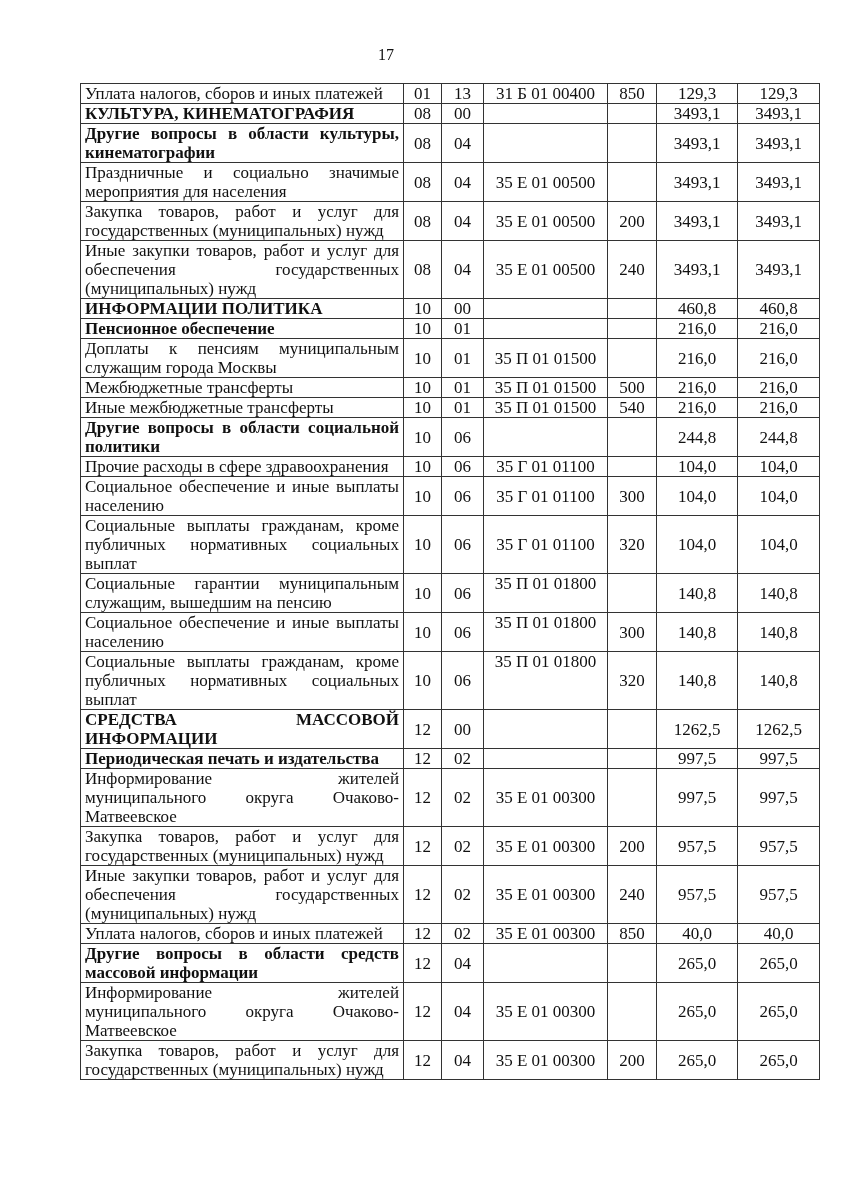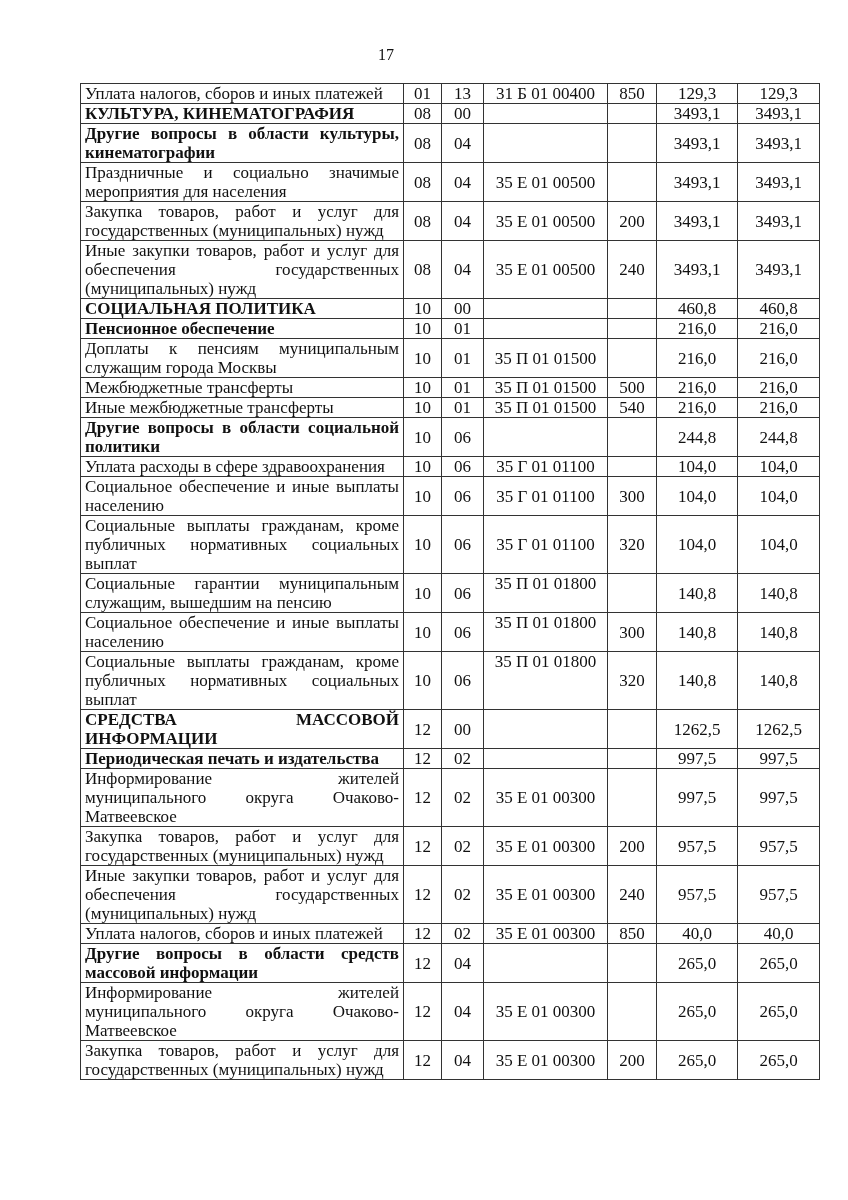--- a/index.html
+++ b/index.html
@@ -105,21 +105,21 @@
       <tr class="h3">
         <td class="name">Иные закупки товаров, работ и услуг для обеспечения государственных (муниципальных) нужд</td>
         <td class="c">08</td>
         <td class="c">04</td>
         <td class="csr">35 Е 01 00500</td>
         <td class="c">240</td>
         <td class="c">3493,1</td>
         <td class="c">3493,1</td>
       </tr>
       <tr class="h1">
-        <td class="name bold">СОЦИАЛЬНАЯ ПОЛИТИКА</td>
+        <td class="name bold">ИНФОРМАЦИИ ПОЛИТИКА</td>
         <td class="c">10</td>
         <td class="c">00</td>
         <td class="csr"></td>
         <td class="c"></td>
         <td class="c">460,8</td>
         <td class="c">460,8</td>
       </tr>
       <tr class="h1">
         <td class="name bold">Пенсионное обеспечение</td>
         <td class="c">10</td>
@@ -159,21 +159,21 @@
       <tr class="h2">
         <td class="name bold">Другие вопросы в области социальной политики</td>
         <td class="c">10</td>
         <td class="c">06</td>
         <td class="csr"></td>
         <td class="c"></td>
         <td class="c">244,8</td>
         <td class="c">244,8</td>
       </tr>
       <tr class="h1">
-        <td class="name">Уплата расходы в сфере здравоохранения</td>
+        <td class="name">Прочие расходы в сфере здравоохранения</td>
         <td class="c">10</td>
         <td class="c">06</td>
         <td class="csr">35 Г 01 01100</td>
         <td class="c"></td>
         <td class="c">104,0</td>
         <td class="c">104,0</td>
       </tr>
       <tr class="h2">
         <td class="name">Социальное обеспечение и иные выплаты населению</td>
         <td class="c">10</td>

